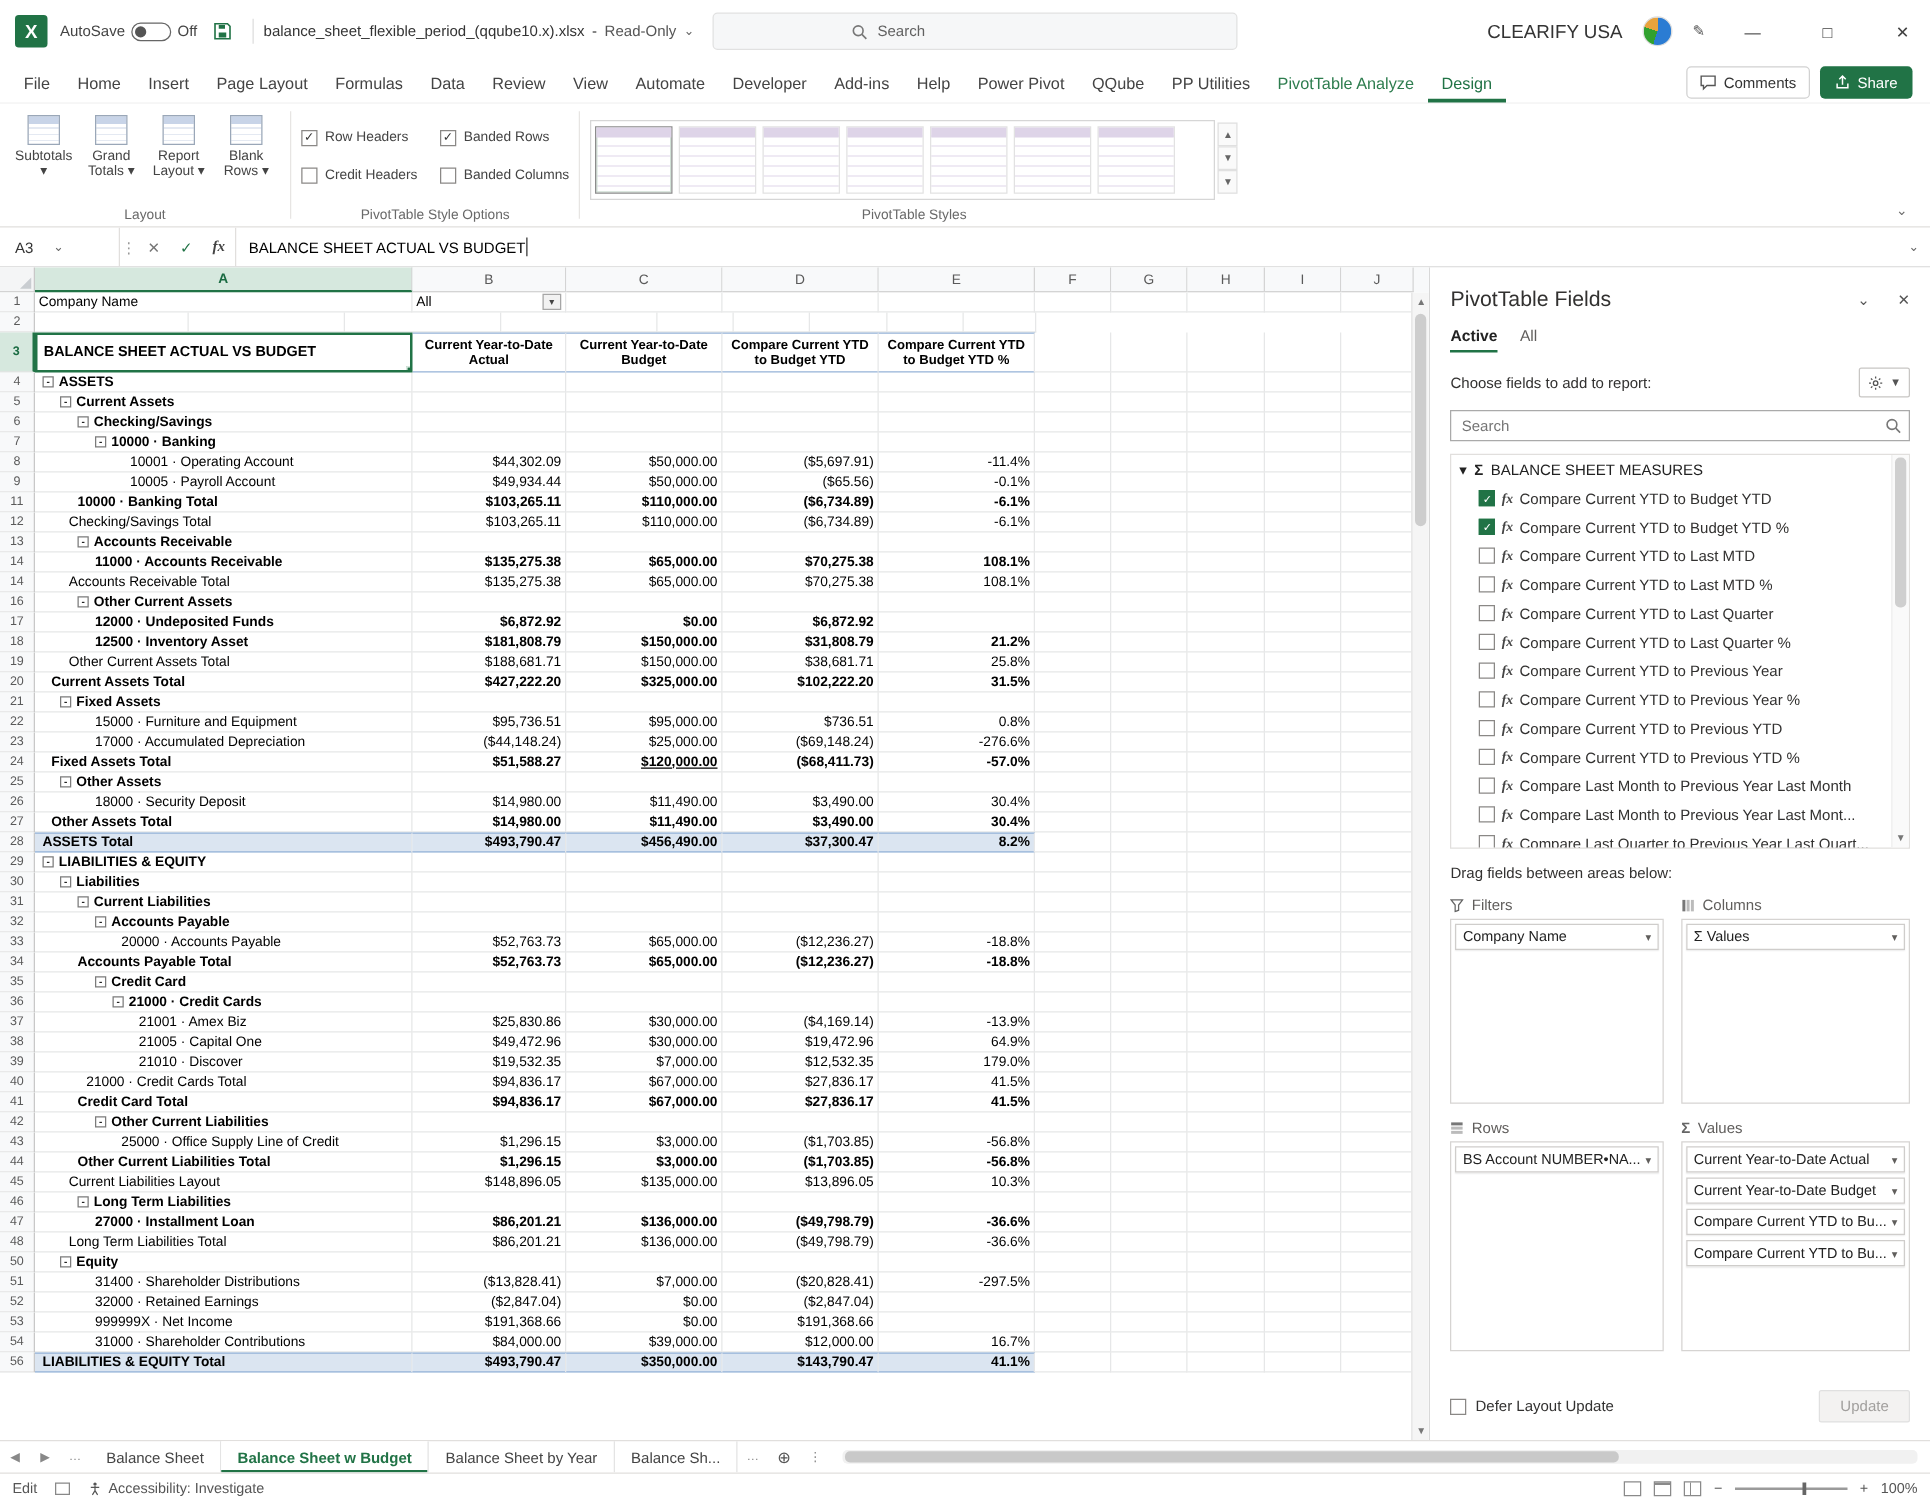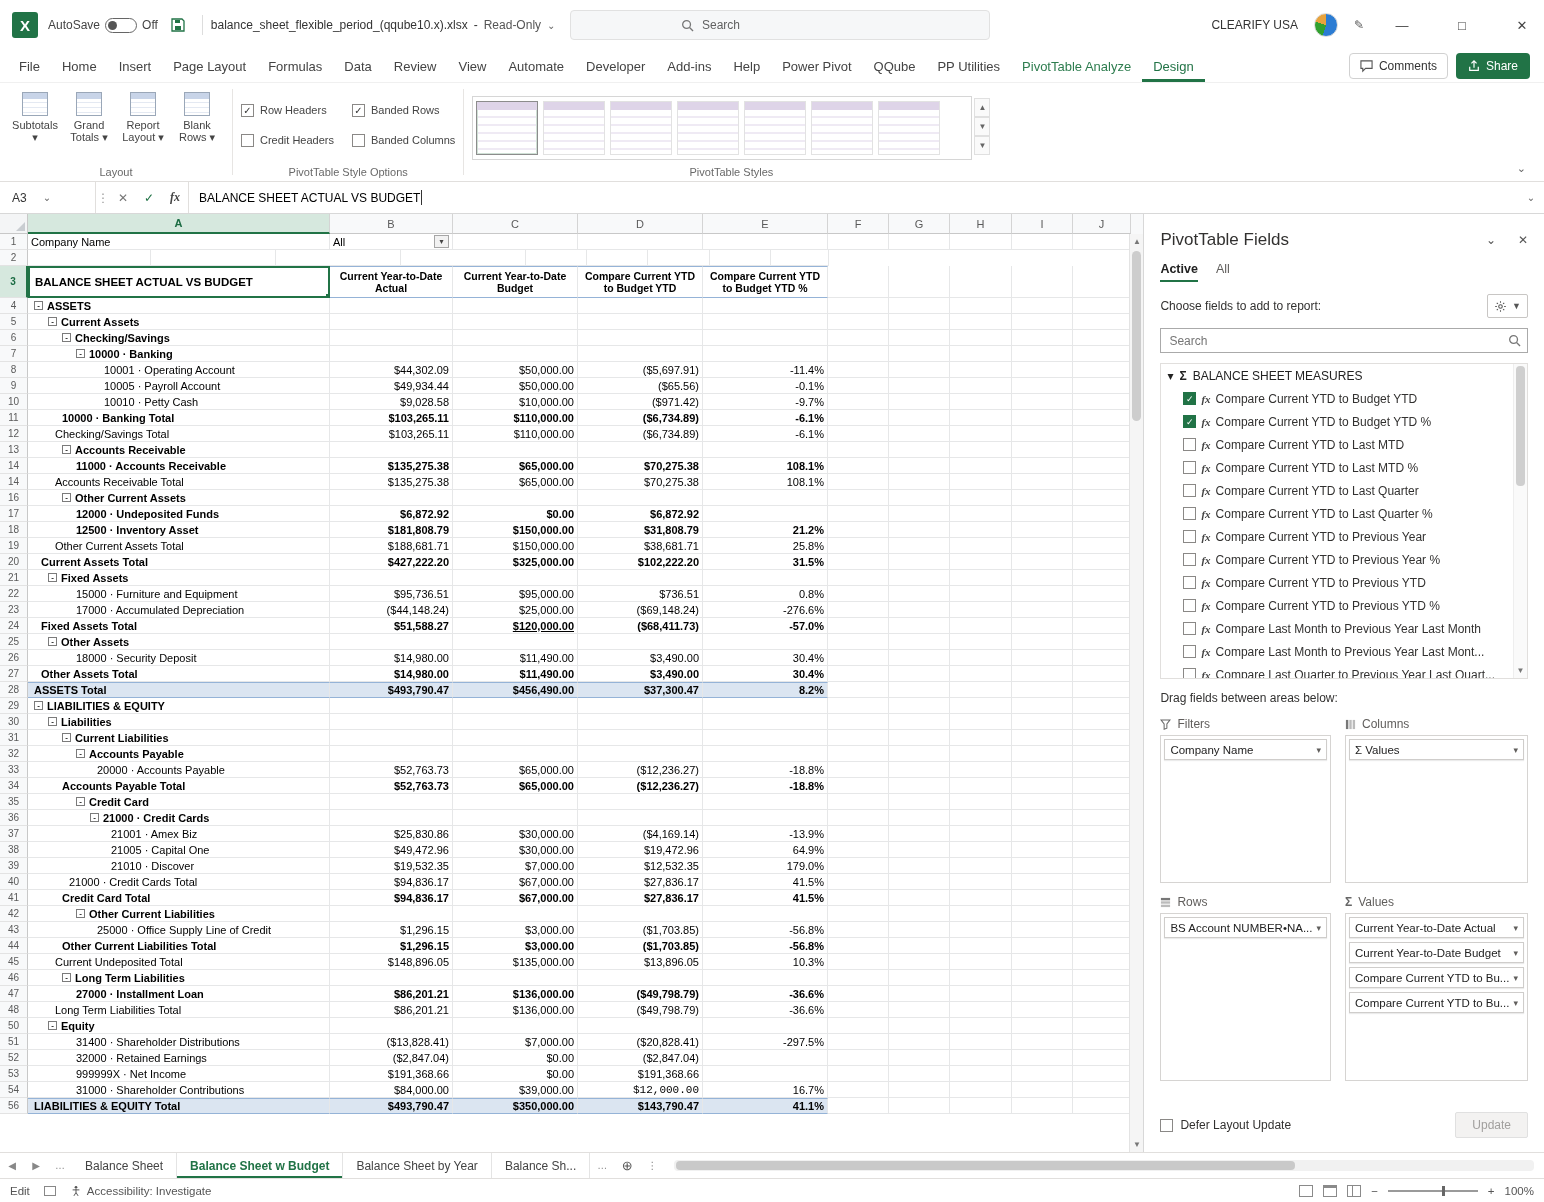--- a/index.html
+++ b/index.html
@@ -198,21 +198,21 @@
       <span class="chev">⌄</span>
     </div>
     <div class="tsearch">
       <svg class="ic" width="13" height="13" viewBox="0 0 14 14">
           <circle cx="6" cy="6" r="4.2" fill="none" stroke="#777" stroke-width="1.4"></circle>
           <line x1="9.2" y1="9.2" x2="13" y2="13" stroke="#777" stroke-width="1.4"></line>
         </svg>
       <span>Search</span>
     </div>
     <div class="tright">
-      <span style="font-size:12px;color:#333;">CLEARIFY USA</span>
+      <span style="font-size:15px;color:#333;">CLEARIFY USA</span>
       <span class="avatar"></span>
       <span style="color:#555;">✎</span>
       <span class="winbtn">—</span>
       <span class="winbtn">□</span>
       <span class="winbtn">✕</span>
     </div>
   </div>
 
   <div class="menubar">
     <div id="menu-tabs" style="display:flex;align-items:stretch;">
@@ -480,35 +480,20 @@
               <div class="c num " style="width: 125px;">$50,000.00</div>
               <div class="c num " style="width: 125px;">($65.56)</div>
               <div class="c num " style="width: 125px;">-0.1%</div>
               <div class="c" style="width: 61px;"></div>
               <div class="c" style="width: 61px;"></div>
               <div class="c" style="width: 62px;"></div>
               <div class="c" style="width: 61px;"></div>
               <div class="c" style="width: 58px;"></div>
             </div>
             <div class="grow">
-              <div class="gut">10</div>
-              <div class="c" style="width: 302px; padding-left: 76px;">
-                <span>10010 · Petty Cash</span>
-              </div>
-              <div class="c num " style="width: 123px;">$9,028.58</div>
-              <div class="c num " style="width: 125px;">$10,000.00</div>
-              <div class="c num " style="width: 125px;">($971.42)</div>
-              <div class="c num " style="width: 125px;">-9.7%</div>
-              <div class="c" style="width: 61px;"></div>
-              <div class="c" style="width: 61px;"></div>
-              <div class="c" style="width: 62px;"></div>
-              <div class="c" style="width: 61px;"></div>
-              <div class="c" style="width: 58px;"></div>
-            </div>
-            <div class="grow">
               <div class="gut">11</div>
               <div class="c b " style="width: 302px; padding-left: 34px;">
                 <span>10000 · Banking Total</span>
               </div>
               <div class="c num b " style="width: 123px;">$103,265.11</div>
               <div class="c num b " style="width: 125px;">$110,000.00</div>
               <div class="c num b " style="width: 125px;">($6,734.89)</div>
               <div class="c num b " style="width: 125px;">-6.1%</div>
               <div class="c" style="width: 61px;"></div>
               <div class="c" style="width: 61px;"></div>
@@ -1018,21 +1003,21 @@
               <div class="c num b " style="width: 125px;">-56.8%</div>
               <div class="c" style="width: 61px;"></div>
               <div class="c" style="width: 61px;"></div>
               <div class="c" style="width: 62px;"></div>
               <div class="c" style="width: 61px;"></div>
               <div class="c" style="width: 58px;"></div>
             </div>
             <div class="grow">
               <div class="gut">45</div>
               <div class="c" style="width: 302px; padding-left: 27px;">
-                <span>Current Undeposited Total</span>
+                <span>Current Liabilities Layout</span>
               </div>
               <div class="c num " style="width: 123px;">$148,896.05</div>
               <div class="c num " style="width: 125px;">$135,000.00</div>
               <div class="c num " style="width: 125px;">$13,896.05</div>
               <div class="c num " style="width: 125px;">10.3%</div>
               <div class="c" style="width: 61px;"></div>
               <div class="c" style="width: 61px;"></div>
               <div class="c" style="width: 62px;"></div>
               <div class="c" style="width: 61px;"></div>
               <div class="c" style="width: 58px;"></div>
@@ -1144,21 +1129,21 @@
               <div class="c" style="width: 61px;"></div>
               <div class="c" style="width: 58px;"></div>
             </div>
             <div class="grow">
               <div class="gut">54</div>
               <div class="c" style="width: 302px; padding-left: 48px;">
                 <span>31000 · Shareholder Contributions</span>
               </div>
               <div class="c num " style="width: 123px;">$84,000.00</div>
               <div class="c num " style="width: 125px;">$39,000.00</div>
-              <div class="c num " style="width: 125px; font-family: Liberation Mono, monospace;">$12,000.00</div>
+              <div class="c num " style="width: 125px;">$12,000.00</div>
               <div class="c num " style="width: 125px;">16.7%</div>
               <div class="c" style="width: 61px;"></div>
               <div class="c" style="width: 61px;"></div>
               <div class="c" style="width: 62px;"></div>
               <div class="c" style="width: 61px;"></div>
               <div class="c" style="width: 58px;"></div>
             </div>
             <div class="grow">
               <div class="gut">56</div>
               <div class="c b grand" style="width: 302px; padding-left: 6px;">

